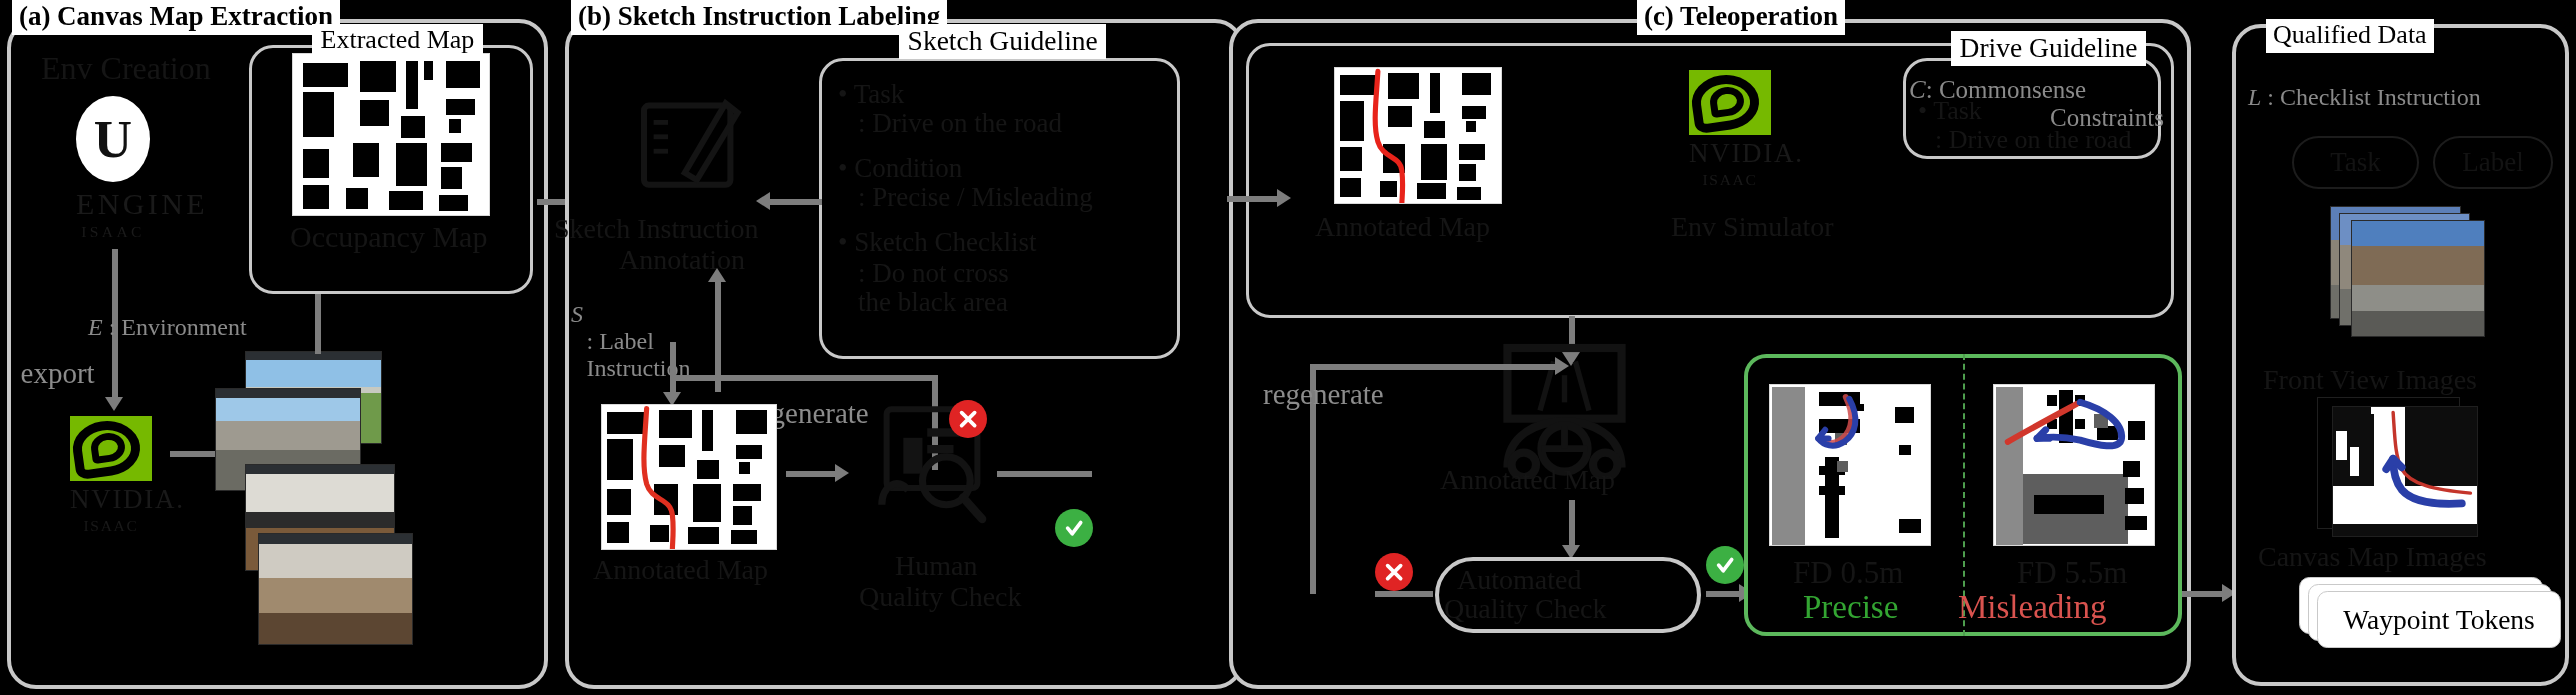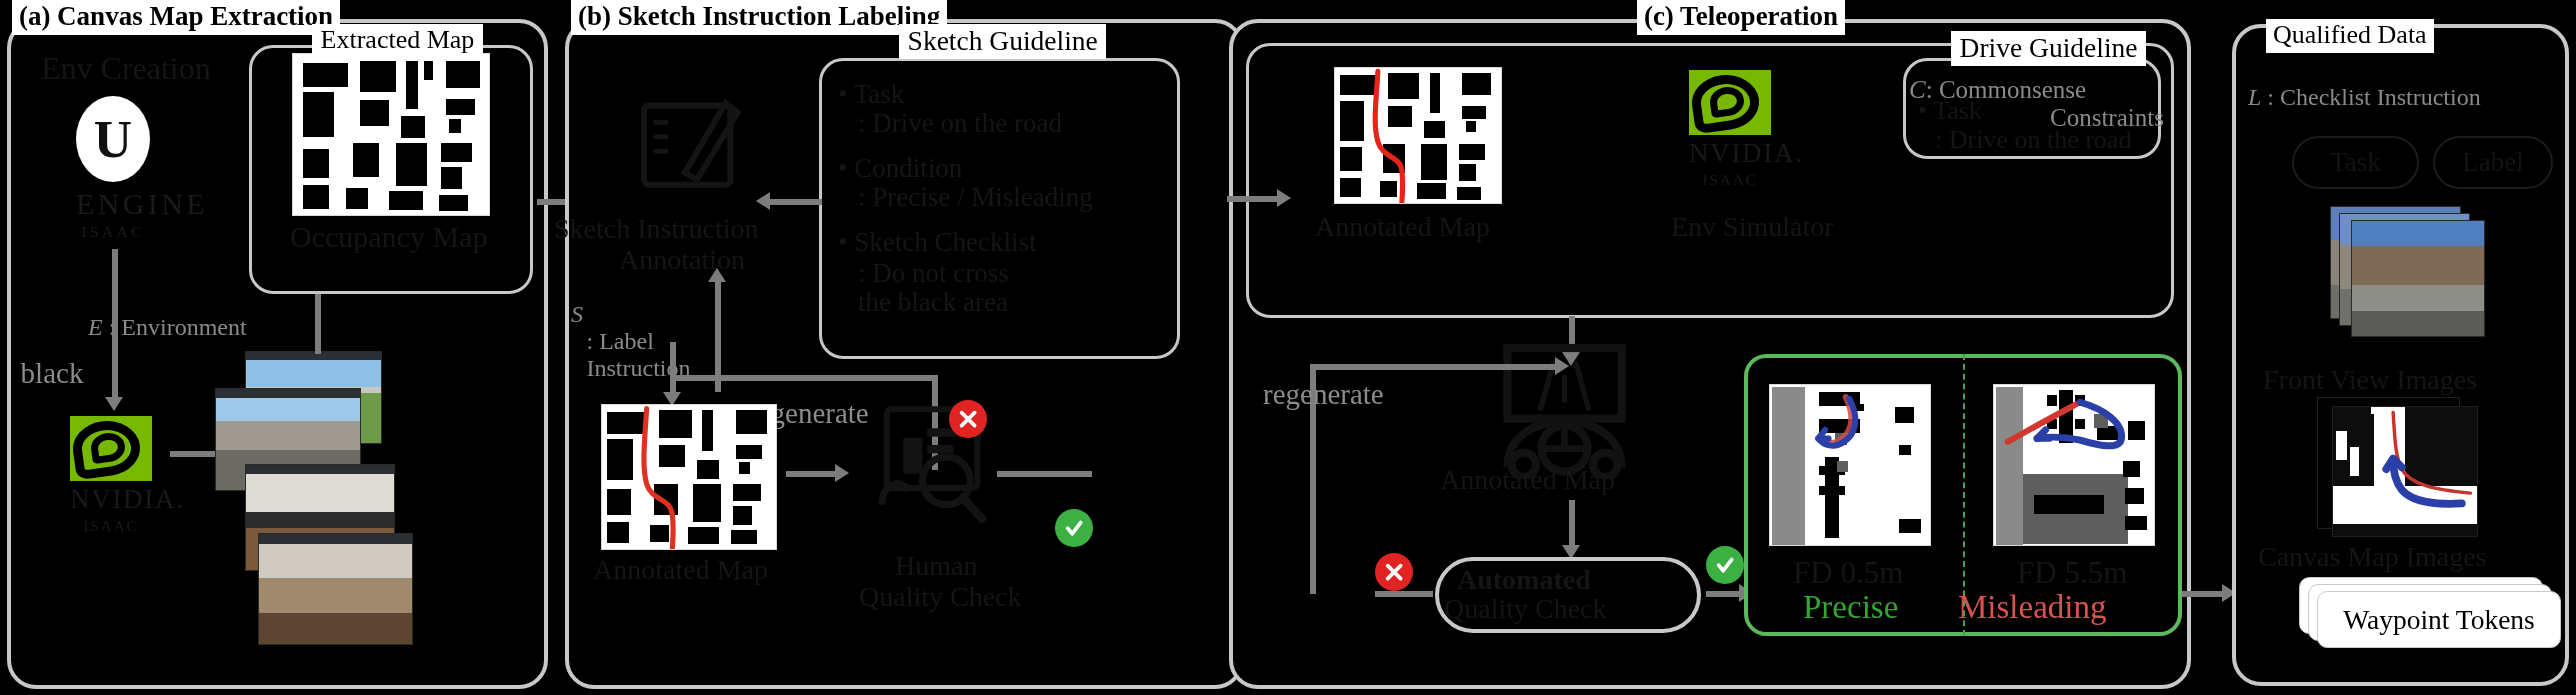--- a/index.html
+++ b/index.html
@@ -138,21 +138,21 @@
   <div class="lbl" style="left:41px; top:50px; font-size:32px;">Env Creation</div>
 
   <div class="ue-logo" style="left:76px; top:96px;">
     <div class="ue-circle">U</div>
     <div class="ue-word" style="font-size:30px; margin-top:5.2px; width:74px;">ENGINE</div>
     <div class="ue-word" style="font-size:15.5px; margin-top:1.7px; width:74px;">ISAAC</div>
   </div>
 
   <div class="arrow-v" style="left:112px; top:249px; height:150px;"></div>
   <div class="ahead-d" style="left:105px; top:397px;"></div>
-  <div class="lbl light" style="left:20.6px; top:357px; font-size:29px;">black</div>
+  <div class="lbl light" style="left:20.6px; top:357px; font-size:29px;">export</div>
 
   <div style="position:absolute; left:70px; top:416px;">
     <div class="nv-mark">
       <div class="nv-eye"></div>
         <div class="nv-eye2"></div>
     </div>
     <div class="nv-word" style="font-size:27px; width:82px; margin-top:3.4px;">NVIDIA.</div>
     <div class="nv-word" style="font-size:15.5px; width:82px; margin-top:1.7px;">ISAAC</div>
   </div>
 
@@ -380,21 +380,21 @@
       <circle cx="30" cy="90" r="9" fill="none" stroke="#121212" stroke-width="6"></circle>
       <circle cx="90" cy="90" r="9" fill="none" stroke="#121212" stroke-width="6"></circle>
     </svg>
   </div>
   <div class="lbl" style="left:1440px; top:464px; font-size:28px;">Annotated Map</div>
 
   <div class="arrow-v" style="left:1569px; top:500px; height:48px;"></div>
   <div class="ahead-d" style="left:1562px; top:545px;"></div>
 
   <div style="position:absolute; left:1435px; top:557px; width:266px; height:76px; border:4.3px solid #c8c8c8; border-radius:38px;"></div>
-  <div class="lbl" style="left:1457px; top:564px; font-size:28px;font-weight:bold;">Automated</div>
+  <div class="lbl" style="left:1457px; top:564px; font-size:28px;">Automated</div>
   <div class="lbl" style="left:1444px; top:593px; font-size:28px;">Quality Check</div>
 
   <div class="arrow-h" style="left:1375px; top:591px; width:58px;"></div>
   <div class="badge x" style="left:1375px; top:553px; width:38px; height:38px;">
     <svg width="22.3" height="22.3" viewBox="0 0 24 24">
         <path d="M5 5 L19 19 M19 5 L5 19" stroke="#fff" stroke-width="4" stroke-linecap="round"></path>
       </svg>
   </div>
   <div class="arrow-v" style="left:1310px; top:364px; height:230px;"></div>
   <div class="arrow-h" style="left:1310px; top:364px; width:247px;"></div>

